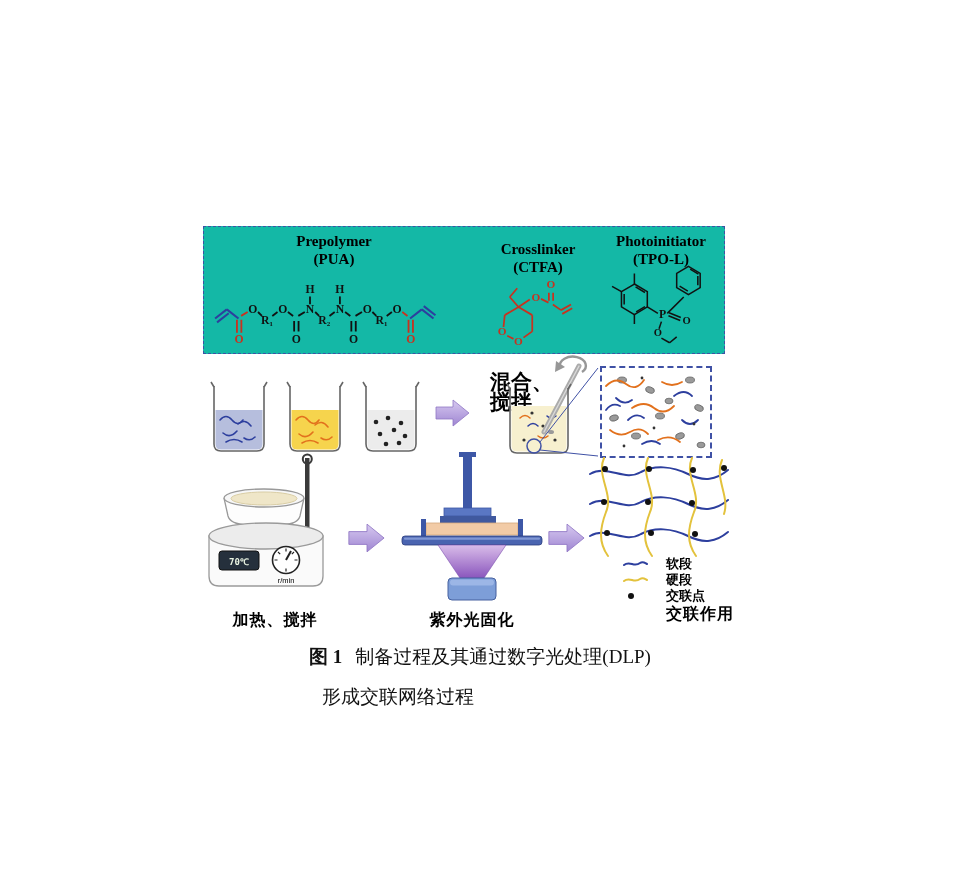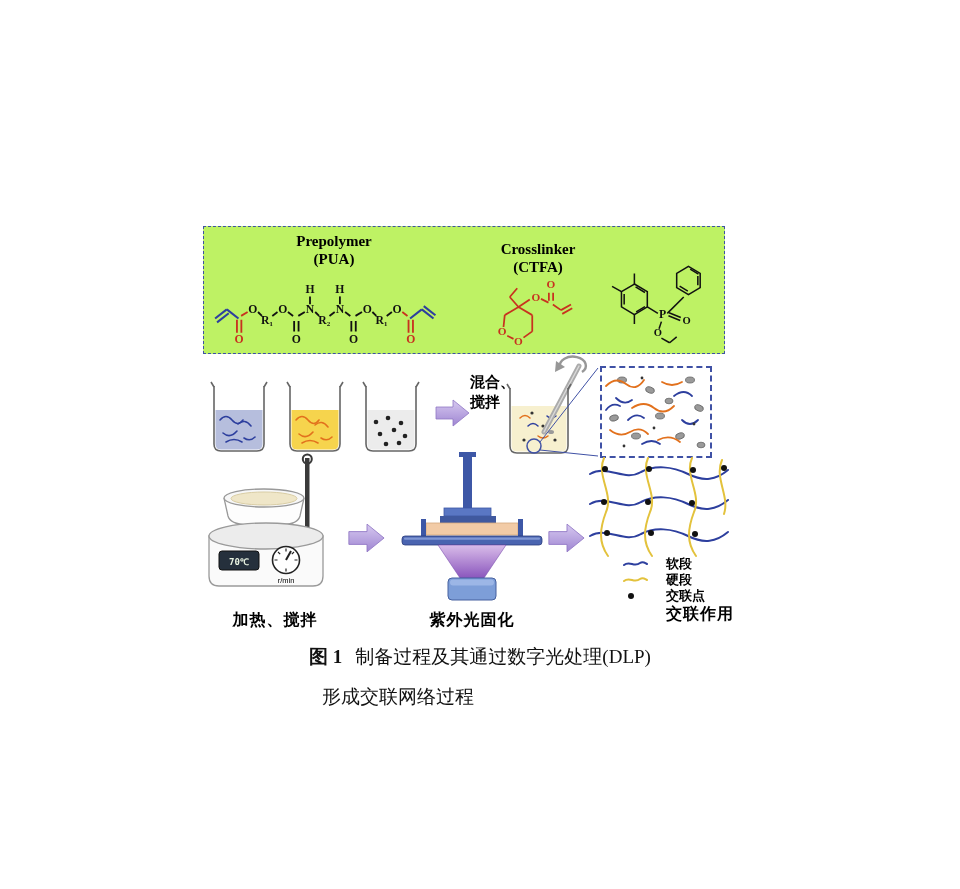--- a/index.html
+++ b/index.html
@@ -6,24 +6,24 @@
   body{
     width:960px;height:889px;background:#ffffff;position:relative;
     font-family:"Liberation Sans","DejaVu Sans",sans-serif;color:#000;
   }
   .abs{position:absolute;}
   .chem-title{
     font-family:"Liberation Serif","DejaVu Serif",serif;
     font-weight:bold;font-size:15px;line-height:18px;text-align:center;color:#000;
   }
   .cn{font-weight:bold;color:#000;}
-  .mix-label{font-size:15px;line-height:20px;}
+  .mix-label{font-size:21px;line-height:20px;margin-left:20px;}
   .step-label{font-size:16px;text-align:center;letter-spacing:1px;}
   .components-box{
-    border:1.6px dashed #3f51a5;background:#bef264;
+    border:1.6px dashed #3f51a5;background:#14b8a6;
   }
   .zoom-box{
     border:2px dashed #3f51a5;background:#fff;box-sizing:border-box;
   }
   svg{display:block;overflow:visible;}
   svg text{font-family:"Liberation Serif","DejaVu Serif",serif;}
   .atom{font-size:9px;font-weight:bold;text-anchor:middle;fill:#111;}
   .atom-red{fill:#c8321f;}
   .legend-row{display:flex;align-items:center;gap:18px;height:16px;}
   .legend-label{font-size:13px;font-weight:bold;}
@@ -42,20 +42,24 @@
   <div class="abs chem-title" style="left:55px;top:5px;width:150px;">
     <div>Prepolymer</div>
     <div>(PUA)</div>
   </div>
 
   <div class="abs chem-title" style="left:278px;top:13px;width:112px;">
     <div>Crosslinker</div>
     <div>(CTFA)</div>
   </div>
 
+  <div class="abs chem-title" style="left:396px;top:5px;width:122px;">
+    <div>Photoinitiator</div>
+    <div>(TPO-L)</div>
+  </div>
 
   <svg class="abs" style="left:6px;top:46px;" width="265" height="78" viewBox="0 0 200 60">
     <g stroke="#2d3f9e" stroke-width="1.6" fill="none">
       <path d="M2,35 L11,28 M3.5,38 L12.5,31 M11,28 L20,35"></path>
       <path d="M152,35 L161,28 M161,28 L170,35 M162.5,25.5 L171.5,32.5"></path>
     </g>
     <g stroke="#c8321f" stroke-width="1.4" fill="none">
       <path d="M18.8,36 L18.8,46 M22.2,36 L22.2,46 M22,33 L27,30"></path>
       <path d="M150.8,36 L150.8,46 M154.2,36 L154.2,46 M146,30 L150,33"></path>
     </g>

